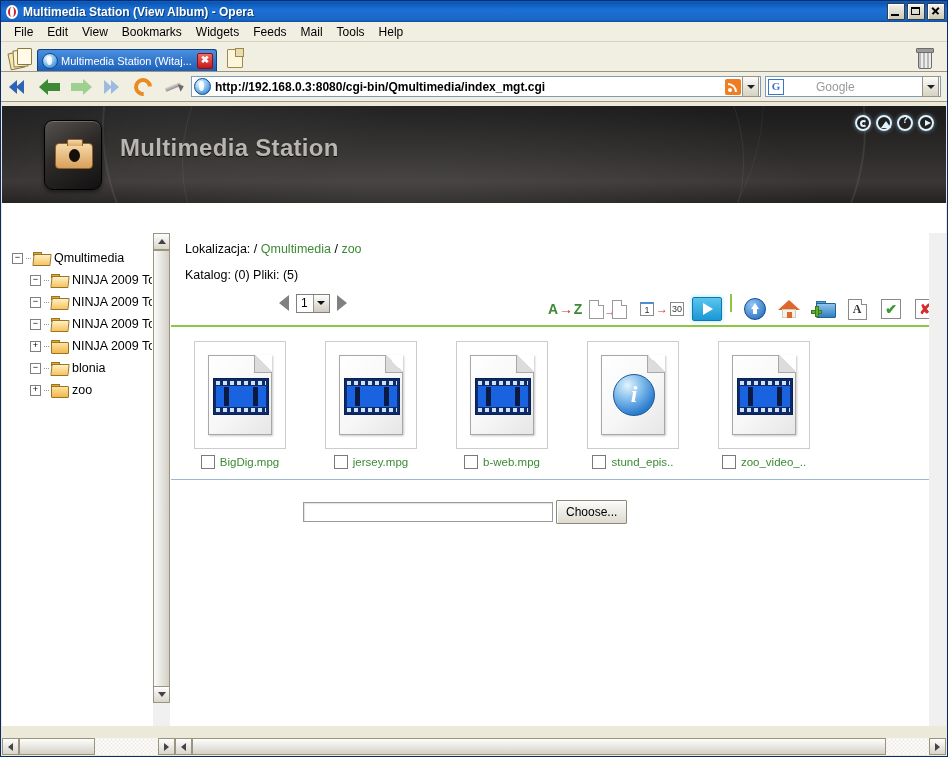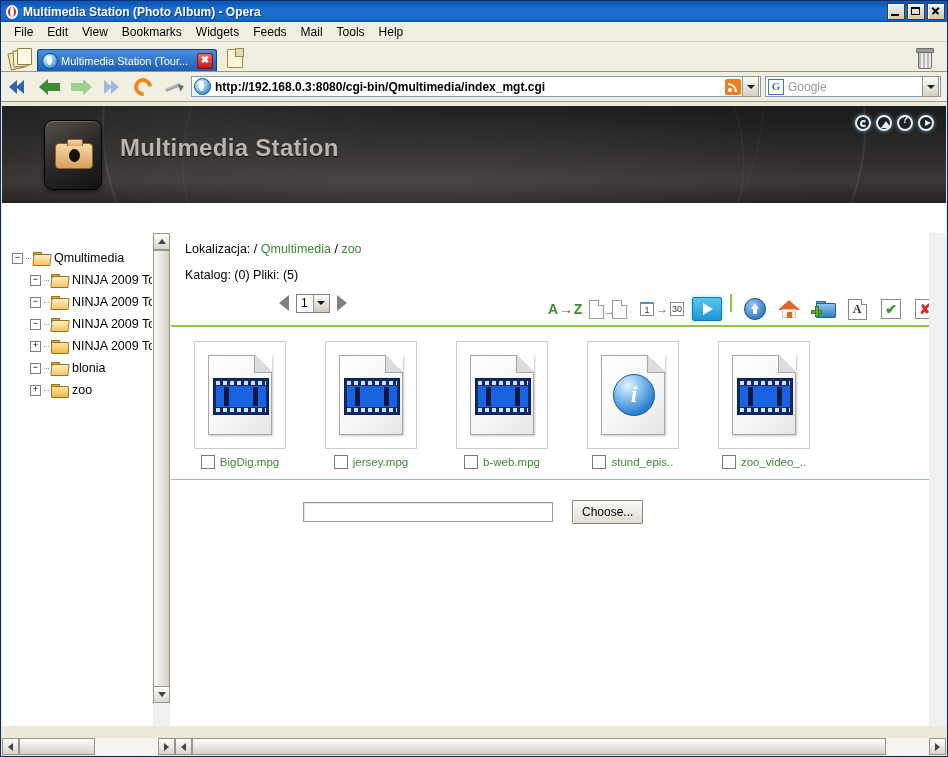--- a/index.html
+++ b/index.html
@@ -182,21 +182,21 @@
   .dropbtn .tri{width:0;height:0;border-left:4px solid transparent;border-right:4px solid transparent;border-top:4px solid #222;}
   .searchbox{
     width:176px;height:21px;background:#fff;border:1px solid #7f9db9;
     display:flex;align-items:center;padding:0 1px 0 2px;box-sizing:border-box;flex:none;
   }
   .gicon{
     width:14px;height:14px;border:1px solid #3b75c8;color:#3b75c8;
     font-weight:bold;font-size:11px;line-height:13px;text-align:center;
     background:#fff;flex:none;margin-right:4px;font-family:"Liberation Serif",serif;
   }
-  .searchbox .stext{flex:1;color:#999;font-size:12px;}
+  .searchbox .stext{flex:1;color:#999;font-size:12px;margin-left:28px;}
 
   
   .page{
     position:absolute;left:1px;top:105px;right:1px;bottom:30px;
     background:#fff;overflow:hidden;
   }
   .banner{
     height:97px;position:relative;overflow:hidden;
     background:
       radial-gradient(ellipse 700px 260px at 42% 115%, rgba(255,255,255,.09) 0%, rgba(255,255,255,0) 62%),
@@ -455,21 +455,21 @@
     display:flex;align-items:center;justify-content:center;gap:5px;margin-top:6px;
   }
   .filelabel .cb{
     width:12px;height:12px;border:1px solid #7a7a7a;background:#fff;flex:none;
   }
   .filelabel .nm{color:#3c8a34;font-size:11.5px;white-space:nowrap;}
 
   .hr-blue{height:1px;background:#9bb7d4;margin-top:10px;}
 
   .uploadrow{
-    display:flex;align-items:center;padding-left:132px;margin-top:20px;gap:16px;
+    display:flex;align-items:center;padding-left:132px;margin-top:20px;gap:0;
   }
   .fileinput{
     width:250px;height:20px;background:#fff;border:1px solid #9a9a9a;
     box-shadow:inset 1px 1px 1px rgba(0,0,0,.12);box-sizing:border-box;
   }
   .choosebtn{
     height:22px;padding:0 9px;margin-left:3px;
     background:linear-gradient(to bottom,#fbfbfa,#dedad0);
     border:1px solid #8c8878;border-radius:1px;
     font-size:12px;color:#000;display:flex;align-items:center;
@@ -506,21 +506,21 @@
   }
   .stat-strip{position:absolute;left:1px;right:1px;bottom:19px;height:9px;background:#ece9d8;}
 </style>
 </head>
 <body>
 
 <div class="app">
 
   <div class="titlebar">
     <span class="opera-mark"></span>
-    <span class="t-text">Multimedia Station (Photo Album) - Opera</span>
+    <span class="t-text">Multimedia Station (View Album) - Opera</span>
     <span class="spacer"></span>
     <span class="winbtns">
       <span class="winbtn wb-min">
           <i></i>
         </span>
       <span class="winbtn wb-max">
           <i></i>
         </span>
       <span class="winbtn wb-close">
           <i></i>
@@ -542,21 +542,21 @@
   </div>
 
   <div class="tabbar">
     <span class="tabs-icon">
       <span class="pg p1"></span>
         <span class="pg p2"></span>
         <span class="pg p3"></span>
     </span>
     <div class="tab">
       <span class="favicon"></span>
-      <span class="tlabel">Multimedia Station (Tour...</span>
+      <span class="tlabel">Multimedia Station (Witaj...</span>
       <span class="tclose">✖</span>
     </div>
     <span class="newtab">
       <span class="sheet"></span>
         <span class="fold"></span>
     </span>
     <span class="trashcan">
       <span class="lid"></span>
         <span class="body"></span>
     </span>

